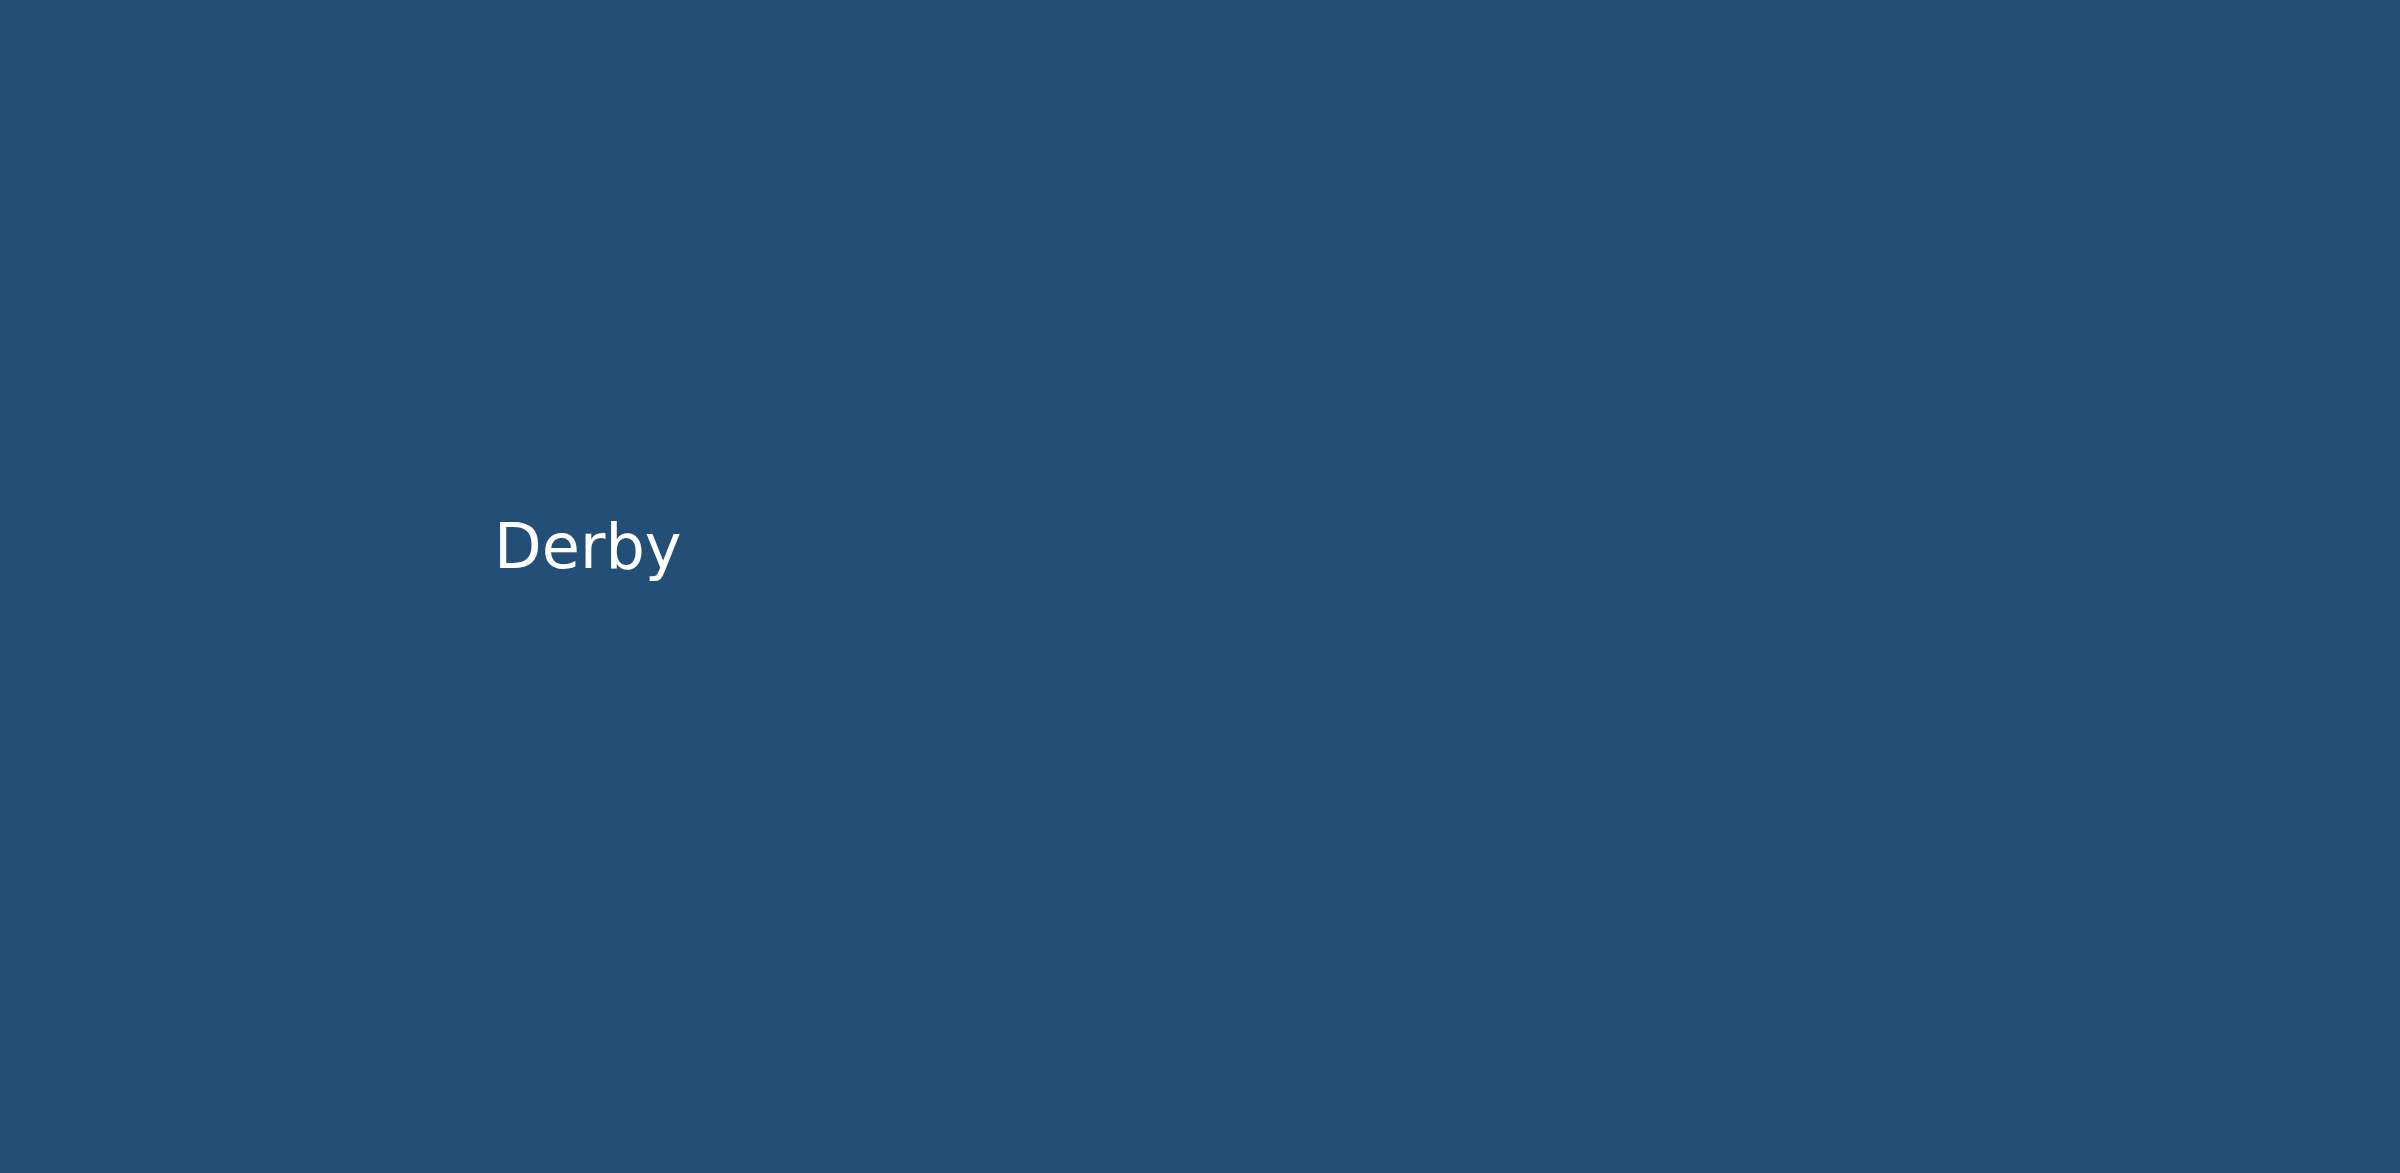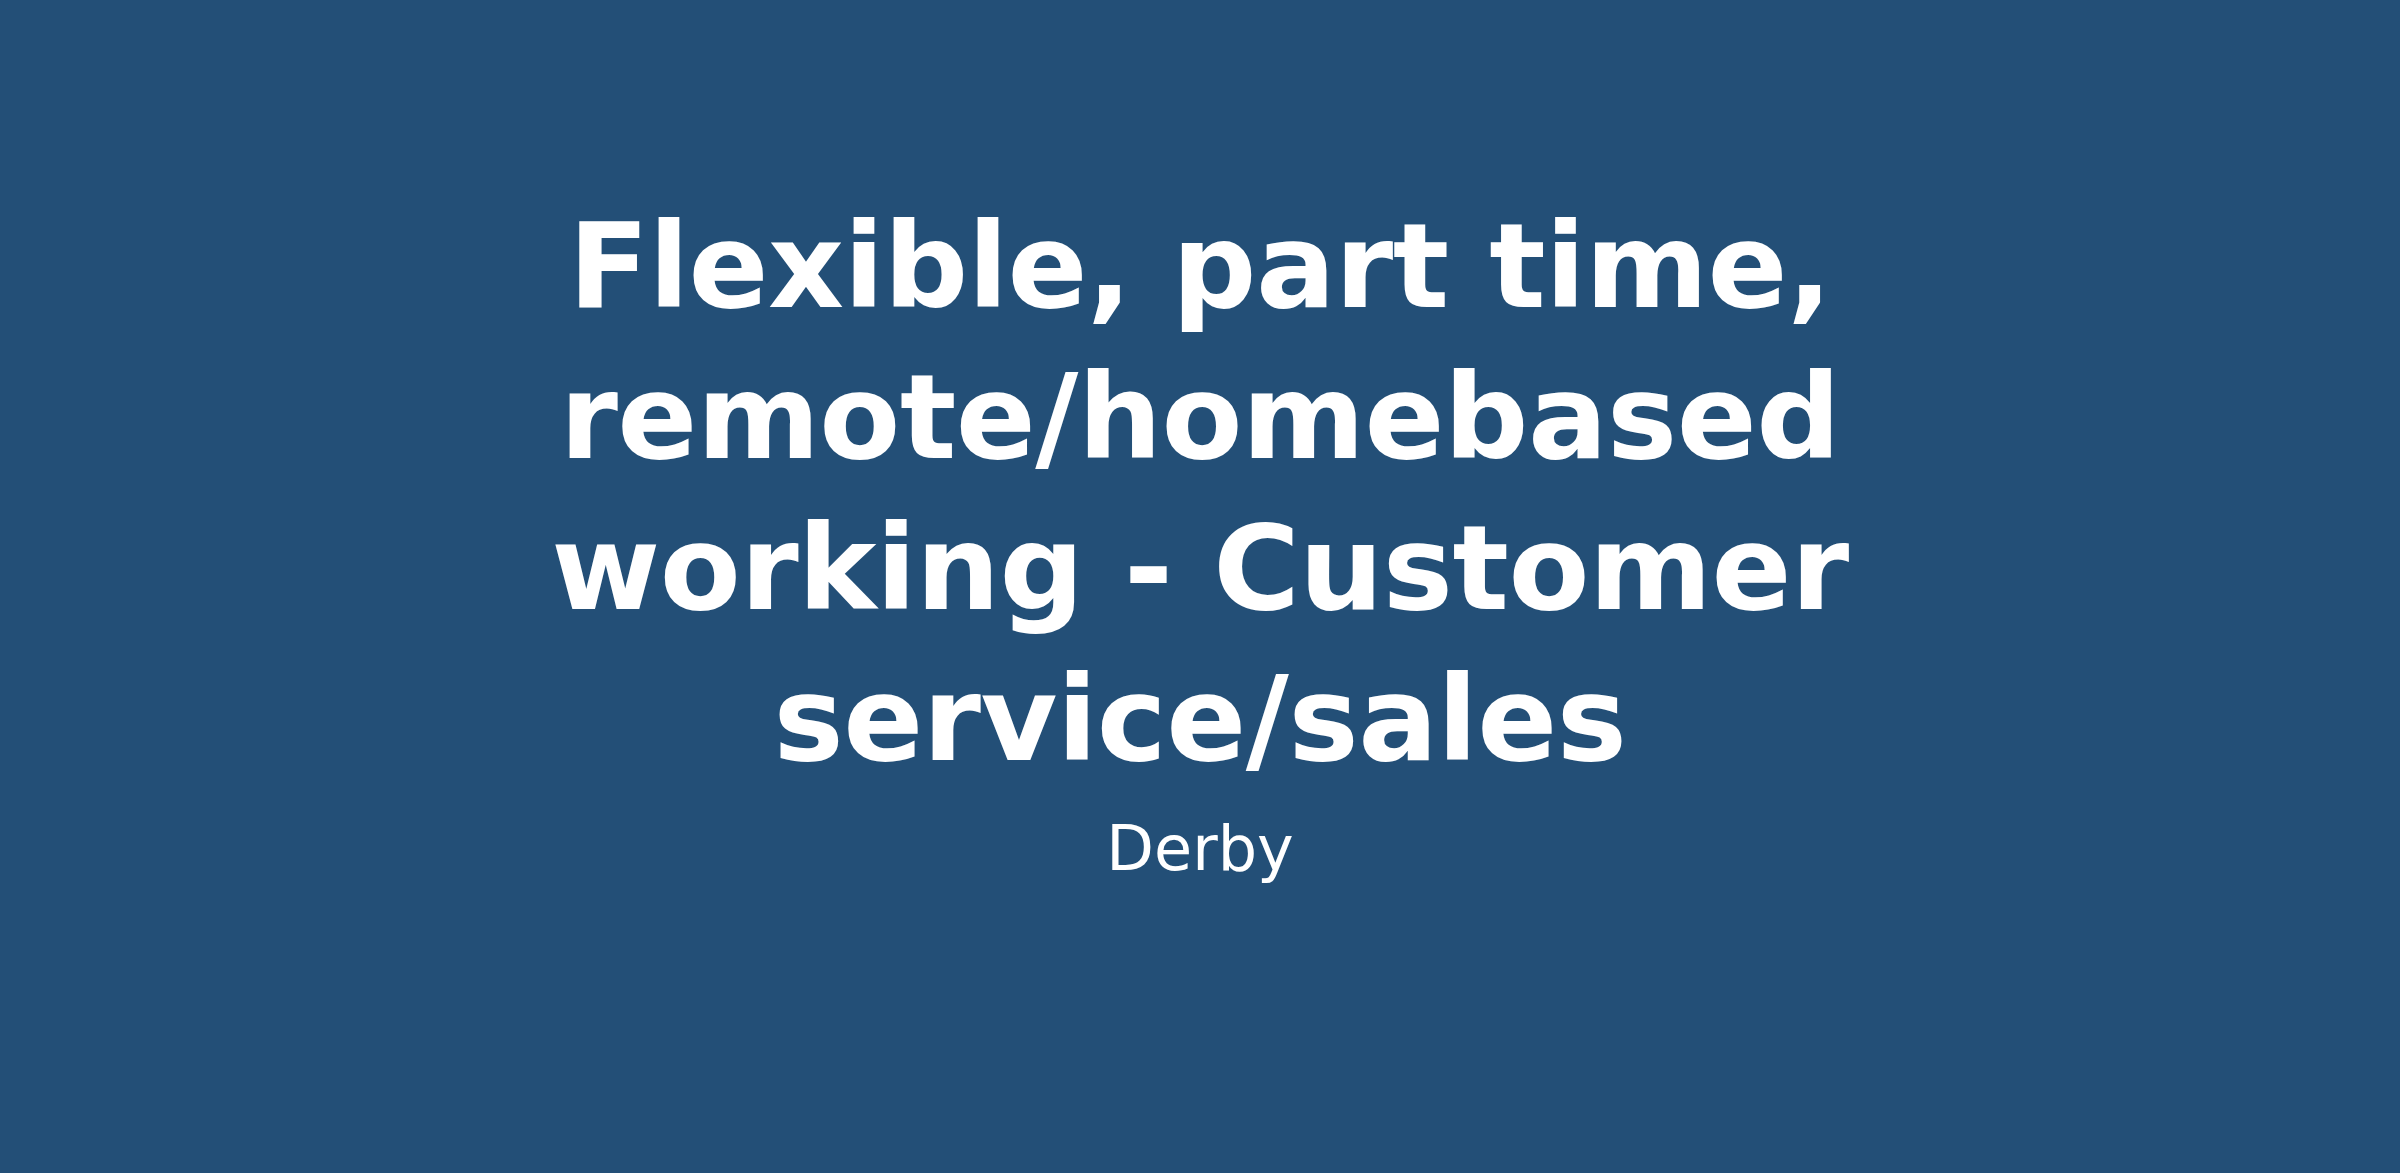--- a/index.html
+++ b/index.html
@@ -40,31 +40,30 @@
     font-family: "DejaVu Sans", sans-serif;
     font-weight: 700;
     font-size: 118px;
     line-height: 151px;
     letter-spacing: -0.5px;
     text-align: center;
     word-wrap: break-word;
   }
 
   #hero-subtitle {
-    margin: 12px;
+    margin: 4px;
     padding: 0;
     color: #ffffff;
     font-family: "DejaVu Sans", sans-serif;
     font-weight: 400;
     font-size: 62px;
     line-height: 84px;
-    text-align: center;
+    text-align: left;
   }
 </style>
 </head>
 <body>
 
 <div id="card" style="background: rgb(35, 79, 119);">
   <div id="content">
-    <h1 id="hero-title">Flexible, part time, remote/homebased working - Customer service/sales</h1>
     <div id="hero-subtitle">Derby</div>
   </div>
 </div>
 
 </body></html>

